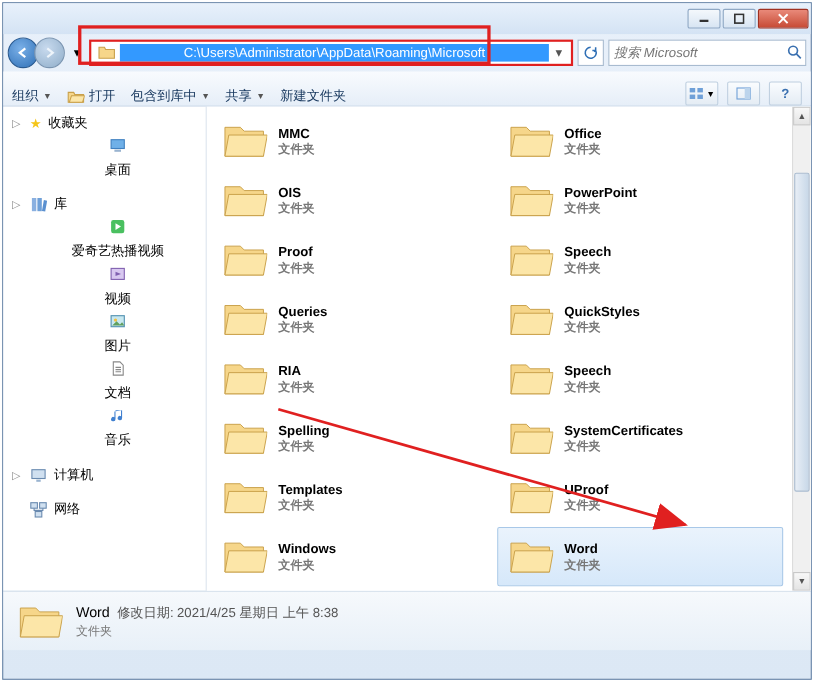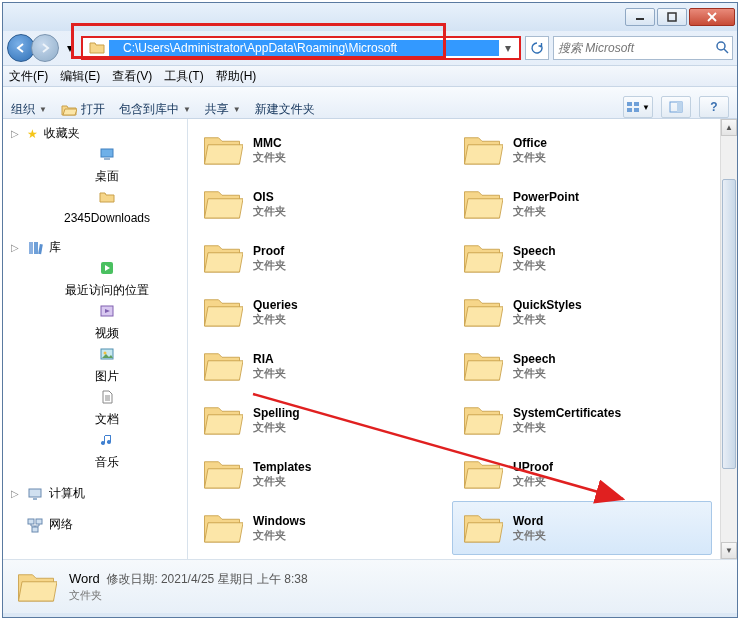--- a/index.html
+++ b/index.html
@@ -13,21 +13,21 @@
 .titlebtn svg { display: block; }
 
 .navbar { height: 34px; display: flex; align-items: center; padding: 2px 4px; gap: 4px; }
 .navbtns { display: flex; }
 .navcircle { width: 28px; height: 28px; border-radius: 50%; background: radial-gradient(circle at 40% 35%, #7ab0e8, #2f6fb5); border: 1px solid #2a5a90; display: flex; align-items: center; justify-content: center; color: #fff; cursor: pointer; }
 .navcircle.fwd { margin-left: -4px; background: radial-gradient(circle at 40% 35%, #c8daee, #8fadc9); border-color: #7a94b0; }
 .navdrop { width: 14px; height: 20px; display: flex; align-items: center; justify-content: center; cursor: pointer; }
 
 .addressbox { flex: 1; height: 24px; border: 2px solid #e02020; background: #fff; display: flex; align-items: center; padding: 0 2px; position: relative; }
 .addricon { width: 16px; height: 16px; margin: 0 4px; }
-.addrinput { flex: 1; border: none; outline: none; background: #3399ff; color: #fff; padding: 1px 14px; font-size: 12px; }
+.addrinput { flex: 1; border: none; outline: none; background: #3399ff; color: #fff; padding: 1px 2px; font-size: 12px; text-align: center; }
 .addrctrl { width: 18px; height: 20px; display: flex; align-items: center; justify-content: center; cursor: pointer; color: #555; }
 .refreshbox { width: 24px; height: 24px; border: 1px solid #a8bbd0; background: #fff; display: flex; align-items: center; justify-content: center; cursor: pointer; }
 
 .searchbox { width: 180px; height: 24px; border: 1px solid #a8bbd0; background: #fff; display: flex; align-items: center; padding: 0 4px; }
 .searchbox input { flex: 1; border: none; outline: none; color: #888; font-style: italic; }
 .searchbox .sicon { color: #3a70b0; cursor: pointer; }
 
 .menubar { height: 22px; background: linear-gradient(#f4f8fc, #e6eef8); border-top: 1px solid #c8d6e6; border-bottom: 1px solid #c8d6e6; display: flex; align-items: center; padding: 0 6px; gap: 12px; }
 .menubar span { cursor: pointer; }
 
@@ -123,27 +123,20 @@
 
     <div class="searchbox">
       <input placeholder="搜索 Microsoft" style="">
       <span class="sicon"><svg width="14" height="14" viewBox="0 0 14 14">
             <circle cx="6" cy="6" r="4" fill="none" stroke="#3a70b0" stroke-width="1.5"></circle>
             <line x1="9" y1="9" x2="13" y2="13" stroke="#3a70b0" stroke-width="1.5"></line>
           </svg></span>
     </div>
   </div>
 
-  <div class="menubar">
-    <span>文件(F)</span>
-    <span>编辑(E)</span>
-    <span>查看(V)</span>
-    <span>工具(T)</span>
-    <span>帮助(H)</span>
-  </div>
 
   <div class="toolbar">
     <div class="toolitem">
         <span>组织</span>
         <span class="tdrop">▼</span>
       </div>
     <div class="toolitem">
       <svg class="ic16" viewBox="0 0 16 16">
           <path d="M1 4h5l1 2h8v7H1z" fill="#f6d68a" stroke="#c9a04a"></path>
           <path d="M2 13l2-6h12l-2 6z" fill="#fce6a8" stroke="#c9a04a"></path>
@@ -190,45 +183,39 @@
             <span>收藏夹</span>
           </div>
         <div id="fav-items">
             <div class="sbitem">
               <svg class="ic16" viewBox="0 0 16 16">
                 <rect x="2" y="3" width="12" height="8" fill="#6fb0e8" stroke="#4080c0"></rect>
                 <rect x="5" y="12" width="6" height="2" fill="#9ab4d0"></rect>
               </svg>
               <span>桌面</span>
             </div>
-            <div class="sbitem">
-              <svg class="ic16" viewBox="0 0 16 16">
-                <path d="M1 4h5l1 2h8v7H1z" fill="#f6d68a" stroke="#c9a04a"></path>
-              </svg>
-              <span>2345Downloads</span>
-            </div>
           </div>
       </div>
       <div class="sbgroup">
         <div class="sbhead">
             <span class="arr">▷</span>
             <svg class="ic16" viewBox="0 0 16 16">
               <rect x="2" y="2" width="4" height="12" fill="#8ab0e0"></rect>
               <rect x="7" y="2" width="4" height="12" fill="#6fa0d8"></rect>
               <rect x="12" y="4" width="3" height="10" fill="#5a90d0" transform="rotate(10 13 9)"></rect>
             </svg>
             <span>库</span>
           </div>
         <div id="lib-items">
             <div class="sbitem">
               <svg class="ic16" viewBox="0 0 16 16">
                 <rect x="2" y="2" width="12" height="12" rx="2" fill="#4ac060"></rect>
                 <path d="M6 5l5 3-5 3z" fill="#fff"></path>
               </svg>
-              <span>最近访问的位置</span>
+              <span>爱奇艺热播视频</span>
             </div>
             <div class="sbitem">
               <svg class="ic16" viewBox="0 0 16 16">
                 <rect x="2" y="3" width="12" height="10" fill="#d8c8f0" stroke="#8060b0"></rect>
                 <path d="M6 6l5 2-5 2z" fill="#8060b0"></path>
               </svg>
               <span>视频</span>
             </div>
             <div class="sbitem">
               <svg class="ic16" viewBox="0 0 16 16">

